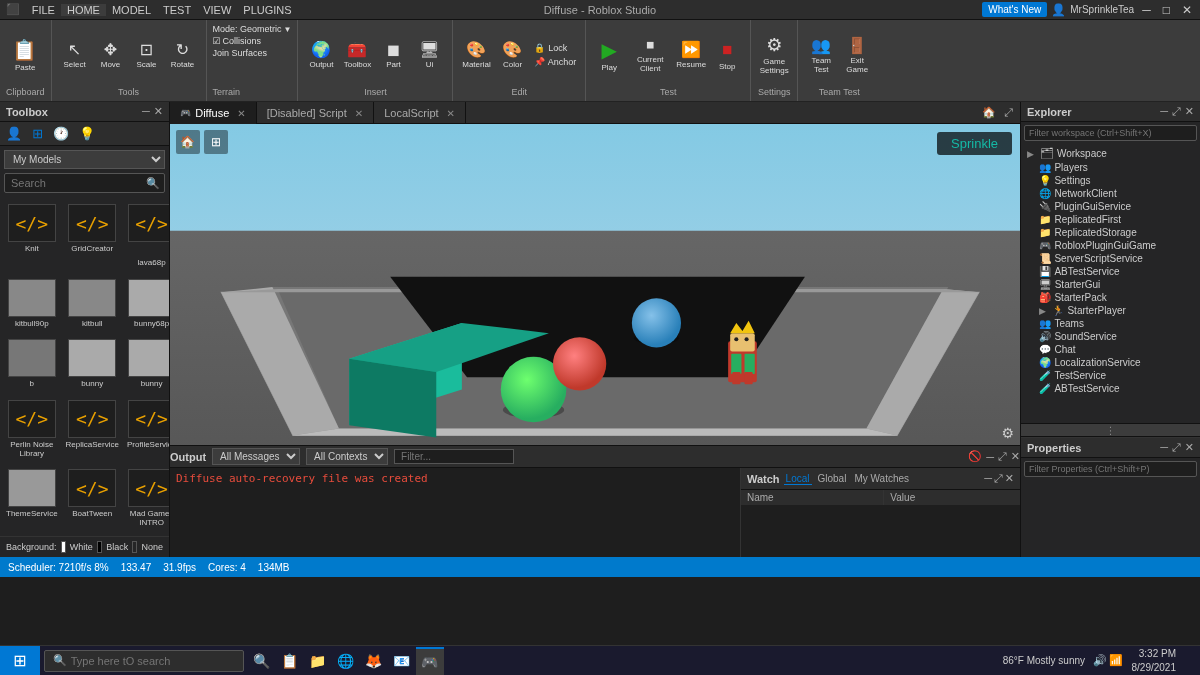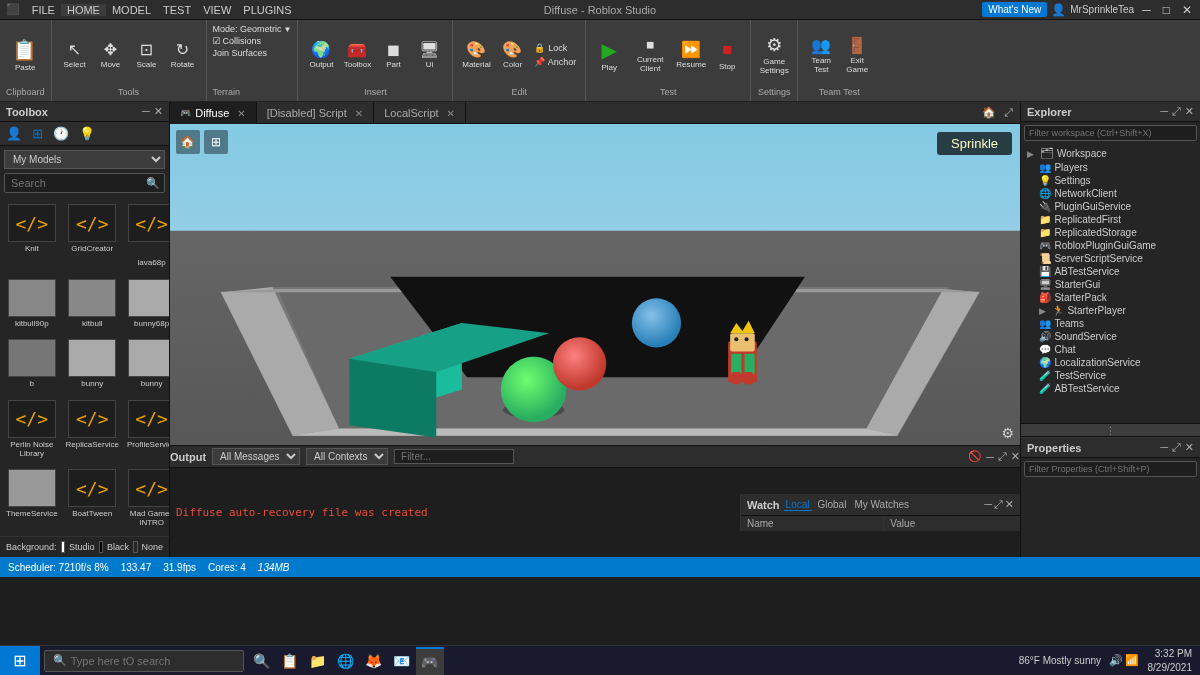--- a/index.html
+++ b/index.html
@@ -270,21 +270,21 @@
           <div style="width:48px;height:38px;background:#1e1e1e;border:1px solid #444;display:flex;align-items:center;justify-content:center;">
             <span style="color:#e8a000;font-size:18px;font-family:monospace;">&lt;/&gt;</span>
           </div>
           <span style="font-size:8px;color:#ccc;text-align:center;margin-top:2px;">Mad Games INTRO</span>
         </div>
       </div>
 
       <div style="display:flex;align-items:center;gap:4px;padding:4px 6px;font-size:9px;color:#ccc;border-top:1px solid #333;">
         <span>Background:</span>
         <span style="width:18px;height:12px;background:#ffffff;border:1px solid #555;cursor:pointer;display:inline-block;"></span>
-        <span style="font-size:9px;">Studio</span>
+        <span style="font-size:9px;">White</span>
         <span style="width:18px;height:12px;background:#000000;border:1px solid #555;cursor:pointer;display:inline-block;"></span>
         <span style="font-size:9px;">Black</span>
         <span style="width:18px;height:12px;background:transparent;border:1px solid #555;cursor:pointer;display:inline-block;"></span>
         <span style="font-size:9px;">None</span>
       </div>
 
     </div>
 
     <div style="flex:1;display:flex;flex-direction:column;background:#1e1e1e;overflow:hidden;">
 
@@ -383,21 +383,21 @@
           <circle cx="563" cy="246" r="2" fill="#222"></circle>
 
           <rect x="548" y="260" width="10" height="20" fill="#27ae60" rx="1"></rect>
           <rect x="561" y="260" width="10" height="20" fill="#27ae60" rx="1"></rect>
 
           <rect x="549" y="278" width="8" height="12" fill="#c0392b" rx="1"></rect>
           <rect x="561" y="278" width="8" height="12" fill="#c0392b" rx="1"></rect>
         </svg>
 
         <div style="position:absolute;top:8px;right:8px;">
-          <div style="background:rgba(0,0,0,0.7);color:#fef9c3;padding:4px 14px;font-size:13px;border-radius:3px;">Sprinkle</div>
+          <div style="background:rgba(0,0,0,0.7);color:#14b8a6;padding:4px 14px;font-size:13px;border-radius:3px;">Sprinkle</div>
         </div>
 
         <div style="position:absolute;top:6px;left:6px;display:flex;gap:4px;">
           <div style="width:24px;height:24px;background:rgba(0,0,0,0.4);border-radius:2px;display:flex;align-items:center;justify-content:center;cursor:pointer;font-size:12px;color:white;">🏠</div>
           <div style="width:24px;height:24px;background:rgba(0,0,0,0.4);border-radius:2px;display:flex;align-items:center;justify-content:center;cursor:pointer;font-size:12px;color:white;">⊞</div>
         </div>
 
         <div style="position:absolute;bottom:4px;right:6px;">
           <span style="color:#ccc;cursor:pointer;font-size:14px;">⚙</span>
         </div>
@@ -415,21 +415,21 @@
           </select>
           <input type="text" placeholder="Filter..." style="background: rgb(30, 30, 30); border: 1px solid rgb(85, 85, 85); color: rgb(204, 204, 204); font-size: 10px; padding: 1px 6px; width: 120px; outline: none;">
           <div style="margin-left:auto;display:flex;gap:4px;align-items:center;">
             <span style="color:#888;">🚫</span>
             <span style="color:#aaa;cursor:pointer;font-size:11px;">─</span>
             <span style="color:#aaa;cursor:pointer;font-size:11px;">⤢</span>
             <span style="color:#aaa;cursor:pointer;font-size:11px;">✕</span>
           </div>
         </div>
 
-        <div style="flex:1;display:flex;align-items:center;">
+        <div style="flex:1;display:flex;">
 
           <div style="flex:1;background:#1e1e1e;padding:4px 6px;overflow-y:auto;">
             <div style="font-size:11px;color:#e74c3c;font-family:monospace;">Diffuse auto-recovery file was created</div>
           </div>
 
           <div style="width:280px;background:#1e1e1e;border-left:1px solid #333;display:flex;flex-direction:column;">
             <div style="display:flex;align-items:center;background:#2d2d2d;padding:0 6px;font-size:11px;color:#ccc;border-bottom:1px solid #111;height:22px;gap:4px;">
               <span style="font-weight:bold;">Watch</span>
               <span style="font-size:10px;cursor:pointer;color:#0078d4;border-bottom:1px solid #0078d4;padding:0 2px;">Local</span>
               <span style="font-size:10px;cursor:pointer;color:#aaa;padding:0 2px;">Global</span>
@@ -568,40 +568,40 @@
         </div>
       </div>
     </div>
   </div>
 
   <div style="height:20px;background:#007acc;display:flex;align-items:center;padding:0 8px;gap:12px;">
     <span style="font-size:10px;color:white;">Scheduler: 7210f/s 8%</span>
     <span style="font-size:10px;color:white;">133.47</span>
     <span style="font-size:10px;color:white;">31.9fps</span>
     <span style="font-size:10px;color:white;">Cores: 4</span>
-    <span style="font-size:10px;color:white;font-style:italic;">134MB</span>
+    <span style="font-size:10px;color:white;">134MB</span>
   </div>
 
   <div style="position:absolute;bottom:0;left:0;right:0;height:30px;background:#1a1a2e;display:flex;align-items:center;border-top:1px solid #333;z-index:100;">
     <div style="width:40px;height:30px;background:#0078d4;display:flex;align-items:center;justify-content:center;cursor:pointer;">
       <span style="color:white;font-size:16px;">⊞</span>
     </div>
     <div style="display:flex;align-items:center;background:#2d2d2d;border:1px solid #555;height:22px;margin:0 4px;padding:0 8px;width:200px;border-radius:2px;">
       <span style="color:#888;font-size:11px;margin-right:4px;">🔍</span>
       <input type="text" style="background: transparent; border: none; color: rgb(170, 170, 170); font-size: 11px; outline: none; width: 100%;" placeholder="Type here tO search">
     </div>
 
     <div style="width:28px;height:28px;display:flex;align-items:center;justify-content:center;cursor:pointer;font-size:14px;">🔍</div>
     <div style="width:28px;height:28px;display:flex;align-items:center;justify-content:center;cursor:pointer;font-size:14px;">📋</div>
     <div style="width:28px;height:28px;display:flex;align-items:center;justify-content:center;cursor:pointer;font-size:14px;">📁</div>
     <div style="width:28px;height:28px;display:flex;align-items:center;justify-content:center;cursor:pointer;font-size:14px;color:#0078d4;">🌐</div>
     <div style="width:28px;height:28px;display:flex;align-items:center;justify-content:center;cursor:pointer;font-size:14px;">🦊</div>
     <div style="width:28px;height:28px;display:flex;align-items:center;justify-content:center;cursor:pointer;font-size:14px;">📧</div>
     <div style="width:28px;height:28px;display:flex;align-items:center;justify-content:center;cursor:pointer;font-size:14px;background:#3c3c3c;border-top:2px solid #0078d4;">🎮</div>
-    <div style="margin-left:auto;display:flex;align-items:center;gap:8px;padding-right:8px;">
+    <div style="margin-left:auto;display:flex;align-items:center;gap:8px;padding-right:24px;">
       <span style="font-size:10px;color:#ccc;">86°F  Mostly sunny</span>
       <span style="font-size:11px;color:#ccc;">🔊 📶</span>
       <div style="text-align:right;font-size:10px;color:#ccc;line-height:1.4;">
         <div>3:32 PM</div>
         <div>8/29/2021</div>
       </div>
     </div>
   </div>
 
 </div>

